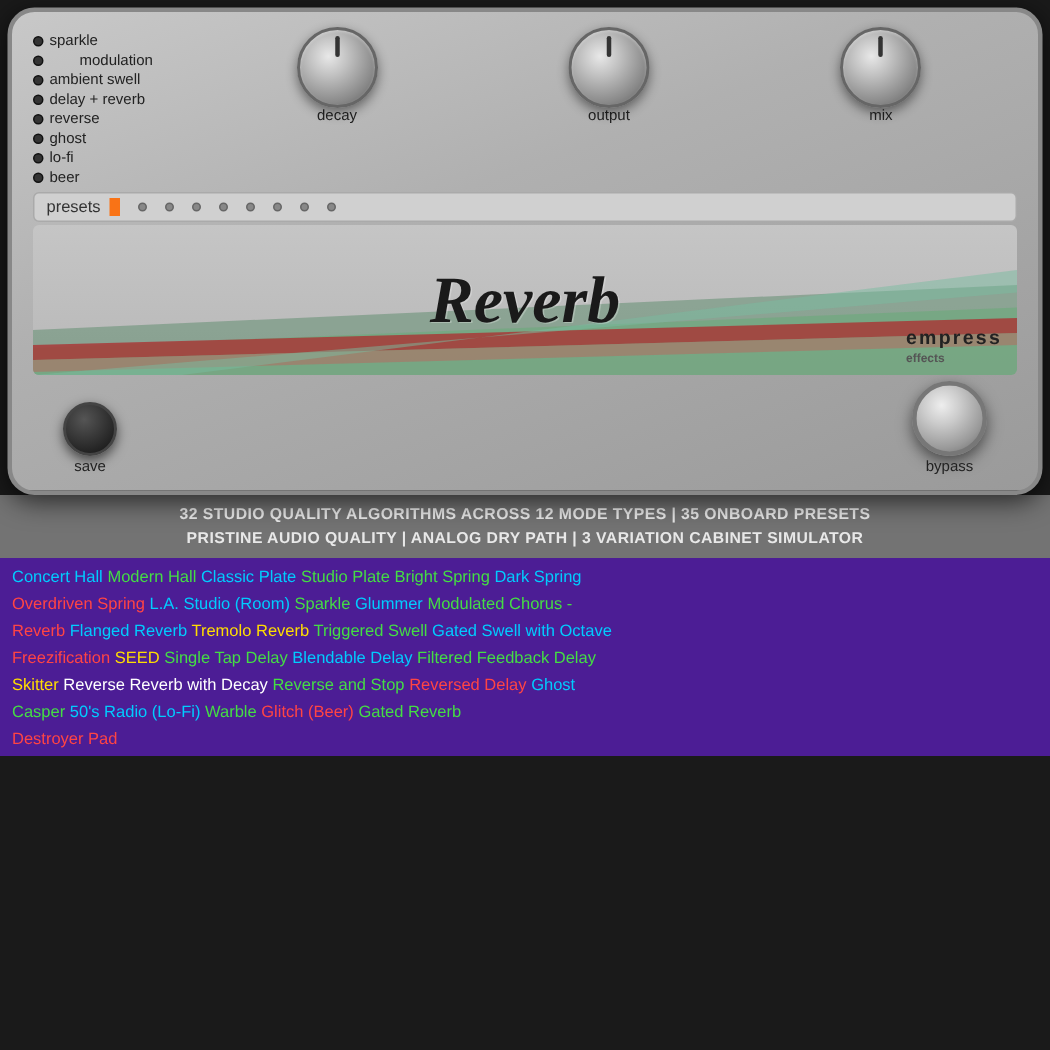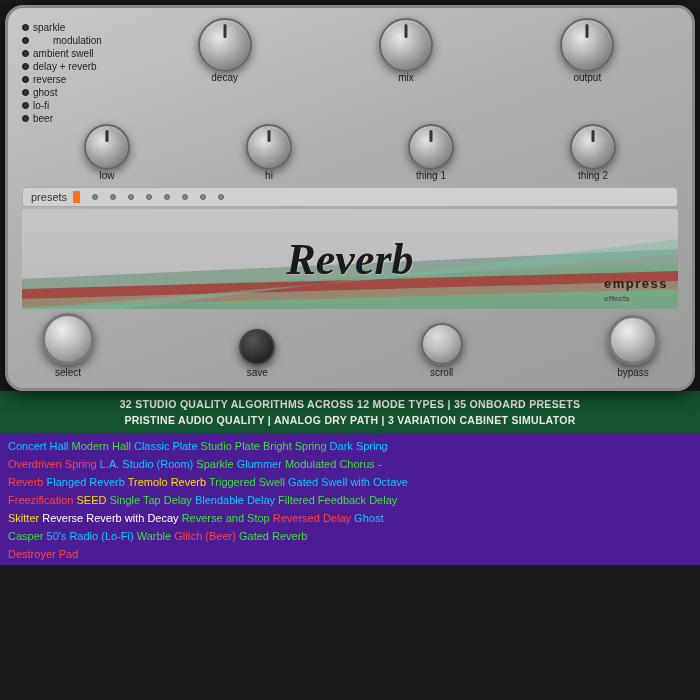--- a/index.html
+++ b/index.html
@@ -237,21 +237,21 @@
       box-shadow: 0 4px 10px #0008;
     }
     .fs-label {
       font-size: 10px;
       color: #222;
       text-align: center;
     }
 
     
     .info-section {
-      background: #14532d;
+      background: #737373;
       padding: 6px 8px 4px;
     }
     .info-line {
       font-size: 10.5px;
       color: #e8e8e8;
       text-align: center;
       line-height: 1.5;
       font-weight: bold;
       letter-spacing: 0.3px;
     }
@@ -317,47 +317,29 @@
           </div>
         </div>
 
         <div style="flex:1; display:flex; justify-content:space-around; align-items:flex-end; padding-bottom:4px;">
           <div class="knob-group">
             <div class="knob-large"></div>
             <span class="knob-label">decay</span>
           </div>
           <div class="knob-group">
             <div class="knob-large"></div>
-            <span class="knob-label">mix</span>
+            <span class="knob-label">output</span>
           </div>
           <div class="knob-group">
             <div class="knob-large"></div>
-            <span class="knob-label">output</span>
+            <span class="knob-label">mix</span>
           </div>
         </div>
       </div>
 
-      <div style="display:flex; justify-content:space-around; align-items:flex-end; padding: 0 4px 2px;">
-        <div class="knob-group">
-          <div class="knob-medium"></div>
-          <span class="knob-label">low</span>
-        </div>
-        <div class="knob-group">
-          <div class="knob-medium"></div>
-          <span class="knob-label">hi</span>
-        </div>
-        <div class="knob-group">
-          <div class="knob-medium"></div>
-          <span class="knob-label">thing 1</span>
-        </div>
-        <div class="knob-group">
-          <div class="knob-medium"></div>
-          <span class="knob-label">thing 2</span>
-        </div>
-      </div>
 
     </div>
   </div>
 
   <div class="presets-bar">
     <span class="presets-label">presets</span>
     <div class="preset-dots">
       <div class="preset-dot"></div>
       <div class="preset-dot"></div>
       <div class="preset-dot"></div>
@@ -383,30 +365,22 @@
     </svg>
     <div class="reverb-title">Reverb</div>
     <div class="empress-label">
       <span style="font-size:13px;color:#222;letter-spacing:1.5px;">empress</span><br>
       <span class="empress-effects">effects</span>
     </div>
   </div>
 
   <div class="footswitch-row">
     <div class="footswitch-group">
-      <div class="footswitch-large"></div>
-      <span class="fs-label">select</span>
-    </div>
-    <div class="footswitch-group">
       <div class="footswitch-small"></div>
       <span class="fs-label">save</span>
-    </div>
-    <div class="footswitch-group">
-      <div class="footswitch-scroll"></div>
-      <span class="fs-label">scroll</span>
     </div>
     <div class="footswitch-group">
       <div class="footswitch-bypass"></div>
       <span class="fs-label">bypass</span>
     </div>
   </div>
 
 </div>
 
 <div class="info-section">

